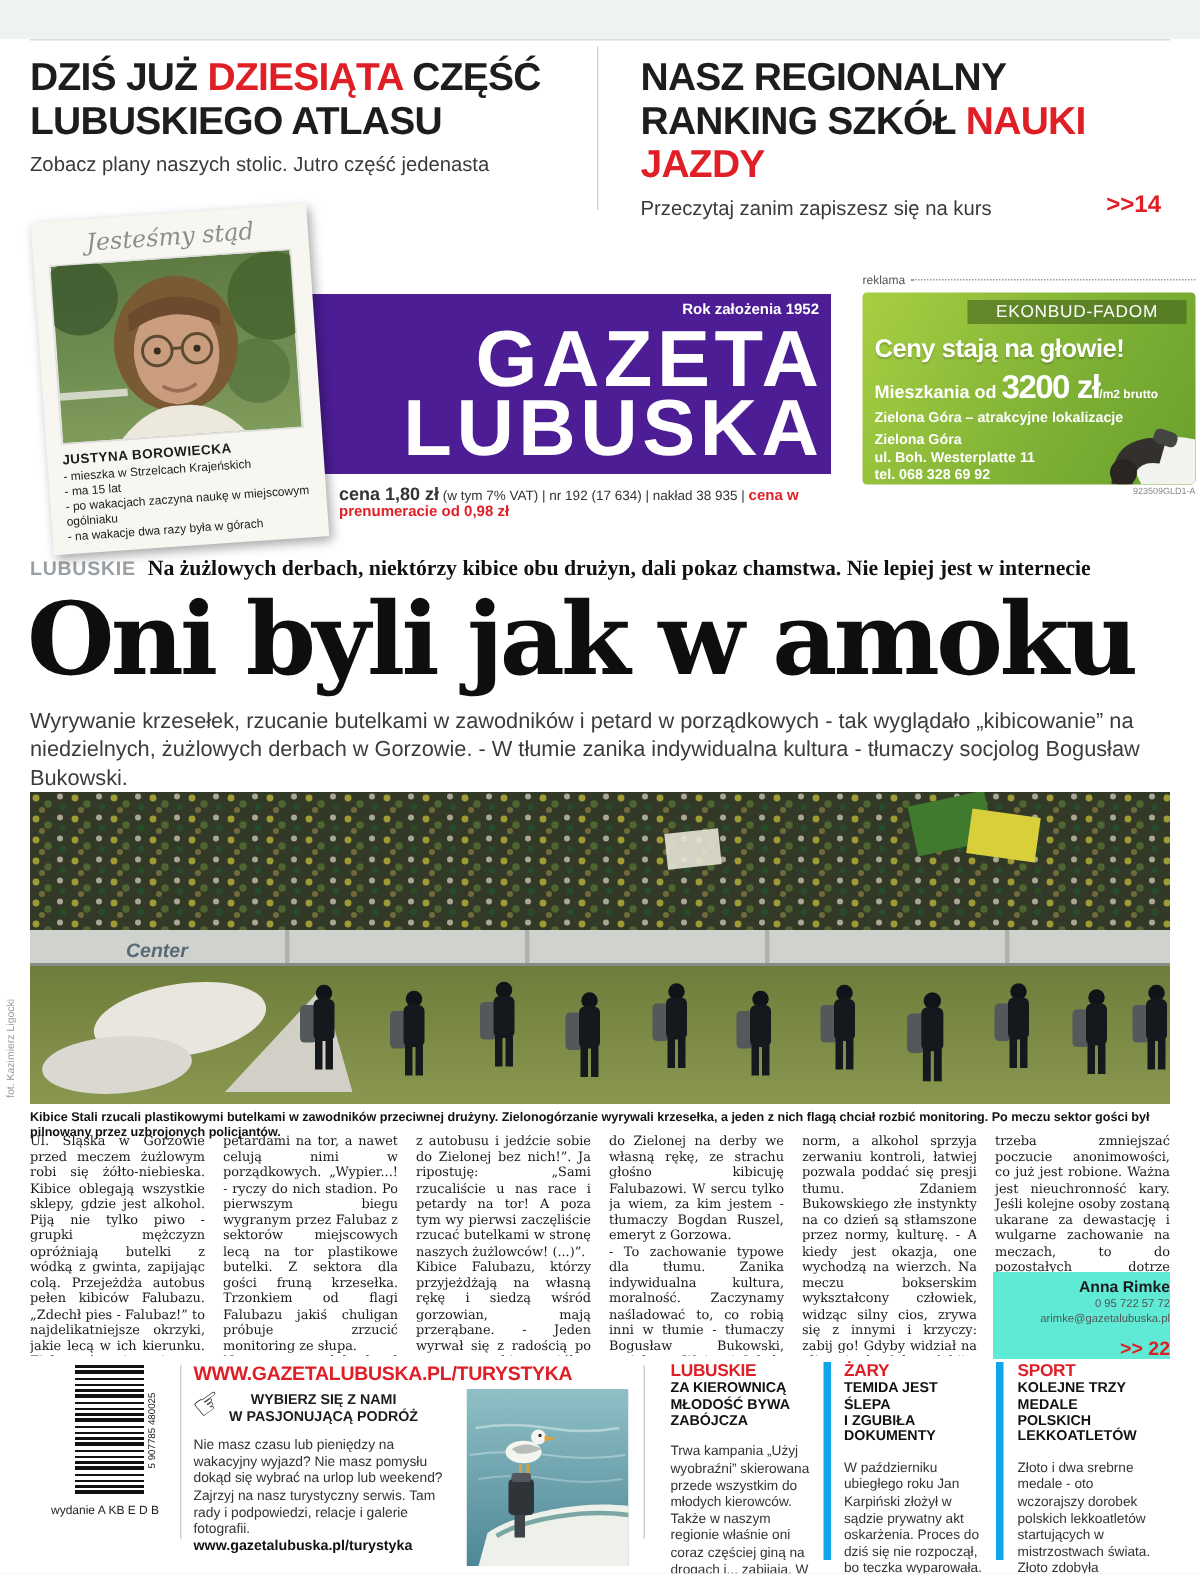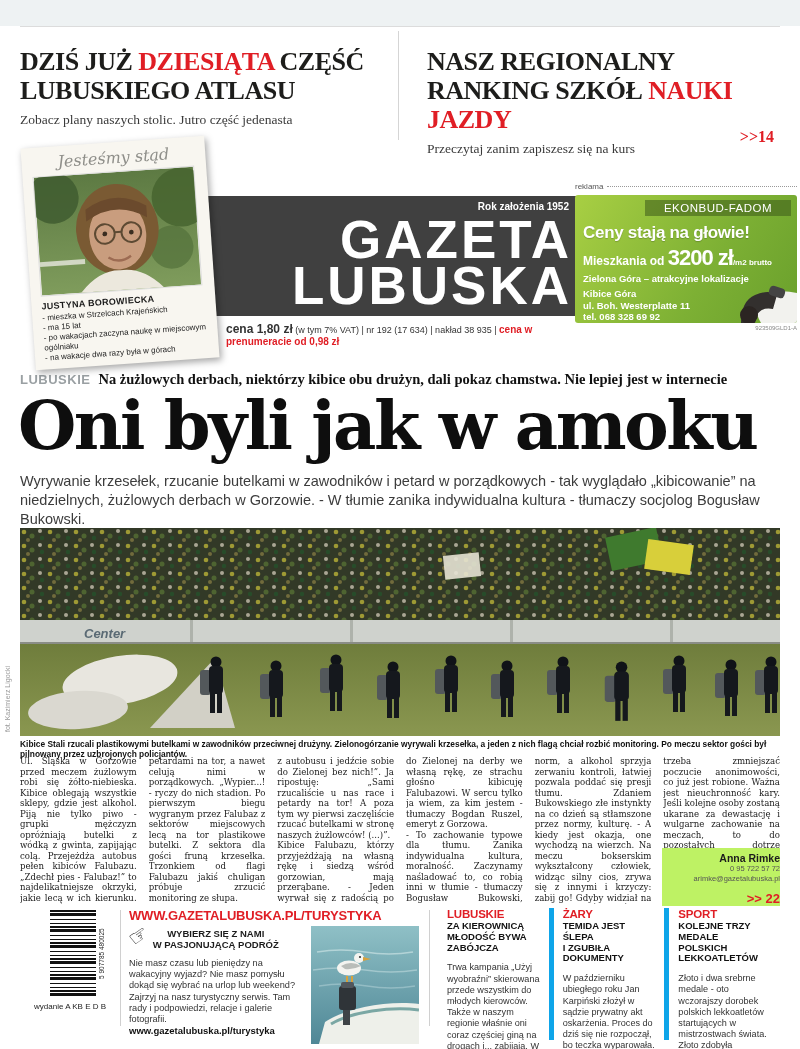--- a/index.html
+++ b/index.html
@@ -5,33 +5,33 @@
   * { margin:0; padding:0; box-sizing:border-box; }
   body { background:#e9ecec; font-family:"Liberation Sans", sans-serif; }
   #page { position:relative; width:800px; height:1049px; margin:0 auto; background:#fff; overflow:hidden; color:#1c1c1c; }
   .red { color:#e01e25; }
 
   
   .topstrip { position:absolute; top:0; left:0; width:800px; height:26px; background:#eef2f3; }
 
   
   .teasers { position:absolute; top:26px; left:20px; width:760px; height:122px; display:flex; border-top:1px solid #dcdcdc; background:#fff; }
-  .teaser { padding-top:20px; position:relative;font-family:Liberation Serif, serif; }
+  .teaser { padding-top:10px; position:relative; }
   .teaser-left { width:372px; }
   .teaser-right { flex:1; padding-left:14px; }
   .t-head { font-weight:bold; font-size:26px; line-height:29px; letter-spacing:-0.5px; color:#1d1d1b; transform-origin:left top; }
   .t-sub { font-size:13.5px; color:#3a3a3a; margin-top:7px; }
   .t-jump { position:absolute; right:6px; bottom:2px; font-weight:bold; font-size:16px; }
   .t-vrule { width:1px; background:#d5d5d5; margin:4px 14px 8px 6px; }
 
   
   .dateline { position:absolute; left:226px; top:180px; width:340px; font-size:11px; color:#222; }
   .dateline b { margin-right:4px; }
   .dateline .sep { color:#888; margin:0 5px; }
-  .redbox { position:absolute; left:61px; top:196px; width:516px; height:120px; background:#404040; }
+  .redbox { position:absolute; left:38px; top:196px; width:516px; height:120px; background:#4c1d95; }
   .founded { position:absolute; right:8px; top:5px; color:#fff; font-size:10px; font-weight:bold; }
   .logoline { position:absolute; right:5px; color:#fff; font-weight:bold; font-size:53px; letter-spacing:3px; line-height:1; font-family:"Liberation Sans",sans-serif; }
   .logo1 { top:17px; }
   .logo2 { top:63px; }
   .priceline { position:absolute; left:226px; top:322px; width:360px; font-size:9px; color:#333; }
   .priceline .pb { font-weight:bold; font-size:12px; }
   .priceline .pr { font-weight:bold; font-size:10px; }
 
   
   .polaroid { position:absolute; left:28px; top:142px; width:184px; height:222px; background:#f8f6f0; box-shadow:2px 3px 7px rgba(0,0,0,.35); transform:rotate(-4deg); padding:6px 10px; z-index:3; }
@@ -63,21 +63,21 @@
   .lead { position:absolute; left:20px; top:472px; width:760px; font-size:14.5px; line-height:19px; color:#3c3c3c; }
 
   
   .mainphoto { position:absolute; left:20px; top:528px; width:760px; height:208px; }
   .photocredit { position:absolute; left:4px; top:612px; font-size:7px; color:#999; writing-mode:vertical-rl; transform:rotate(180deg); height:120px; }
   .caption { position:absolute; left:20px; top:739px; width:760px; font-size:8.4px; font-weight:bold; color:#111; }
 
   
   .columns { position:absolute; left:20px; top:756px; width:760px; height:148px; display:grid; grid-template-columns:repeat(6,1fr); column-gap:12px; overflow:hidden; }
   .col { font-family:"DejaVu Serif", serif; font-size:8.6px; line-height:10.5px; text-align:justify; white-space:pre-line; color:#1a1a1a; overflow:hidden; }
-  .authorblock { position:absolute; left:662px; top:848px; width:118px; text-align:right; background:#bef264; padding-top:4px; }
+  .authorblock { position:absolute; left:662px; top:848px; width:118px; text-align:right; background:#5eead4; padding-top:4px; }
   .author { font-weight:bold; font-size:10.5px; }
   .author-contact { font-size:7.5px; color:#555; line-height:9.5px; }
   .art-jump { font-weight:bold; font-size:13px; margin-top:8px; }
 
   
   .bottom { position:absolute; left:20px; top:908px; width:760px; height:132px; display:flex; }
   .barcode-block { width:92px; position:relative; }
   .barcode { position:absolute; left:30px; top:2px; width:46px; height:86px;
     background:repeating-linear-gradient(180deg,#111 0 2px,#fff 2px 3px,#111 3px 6px,#fff 6px 9px,#111 9px 10px,#fff 10px 13px,#111 13px 14px,#fff 14px 16px); }
   .barcode-num { position:absolute; left:78px; top:0; font-size:6.5px; color:#222; writing-mode:vertical-rl; transform:rotate(180deg); height:92px; text-align:center; }
@@ -172,21 +172,21 @@
         <span>reklama</span>
         <span class="dots"></span>
       </div>
     <div class="adbox">
       <div class="ad-brand">EKONBUD-FADOM</div>
       <div class="ad-headline">Ceny stają na głowie!</div>
       <div class="ad-offer"><span>Mieszkania od</span> <span class="big">3200 zł</span><span class="small">/m2 brutto</span></div>
       <div class="ad-subline">Zielona Góra – atrakcyjne lokalizacje</div>
       <ul class="ad-address">
 
-      <li>Kibice Góra</li>
+      <li>Zielona Góra</li>
           <li>ul. Boh. Westerplatte 11</li>
           <li>tel. 068 328 69 92</li>
           <li>www.ekonbud.pl</li>
         </ul>
       <svg class="ad-person" width="86" height="66" viewBox="0 0 86 66">
         <path d="M86,36 Q60,30 48,44 Q42,52 50,66 L86,66 Z" fill="#f2f2ee"></path>
         <path d="M30,66 Q30,44 44,38 Q58,32 66,38 L62,52 Q50,50 46,58 L44,66 Z" fill="#33302e"></path>
         <circle cx="38" cy="58" r="9" fill="#2b2522"></circle>
         <rect x="58" y="30" width="16" height="10" rx="4" fill="#444" transform="rotate(18 66 35)"></rect>
       </svg>

